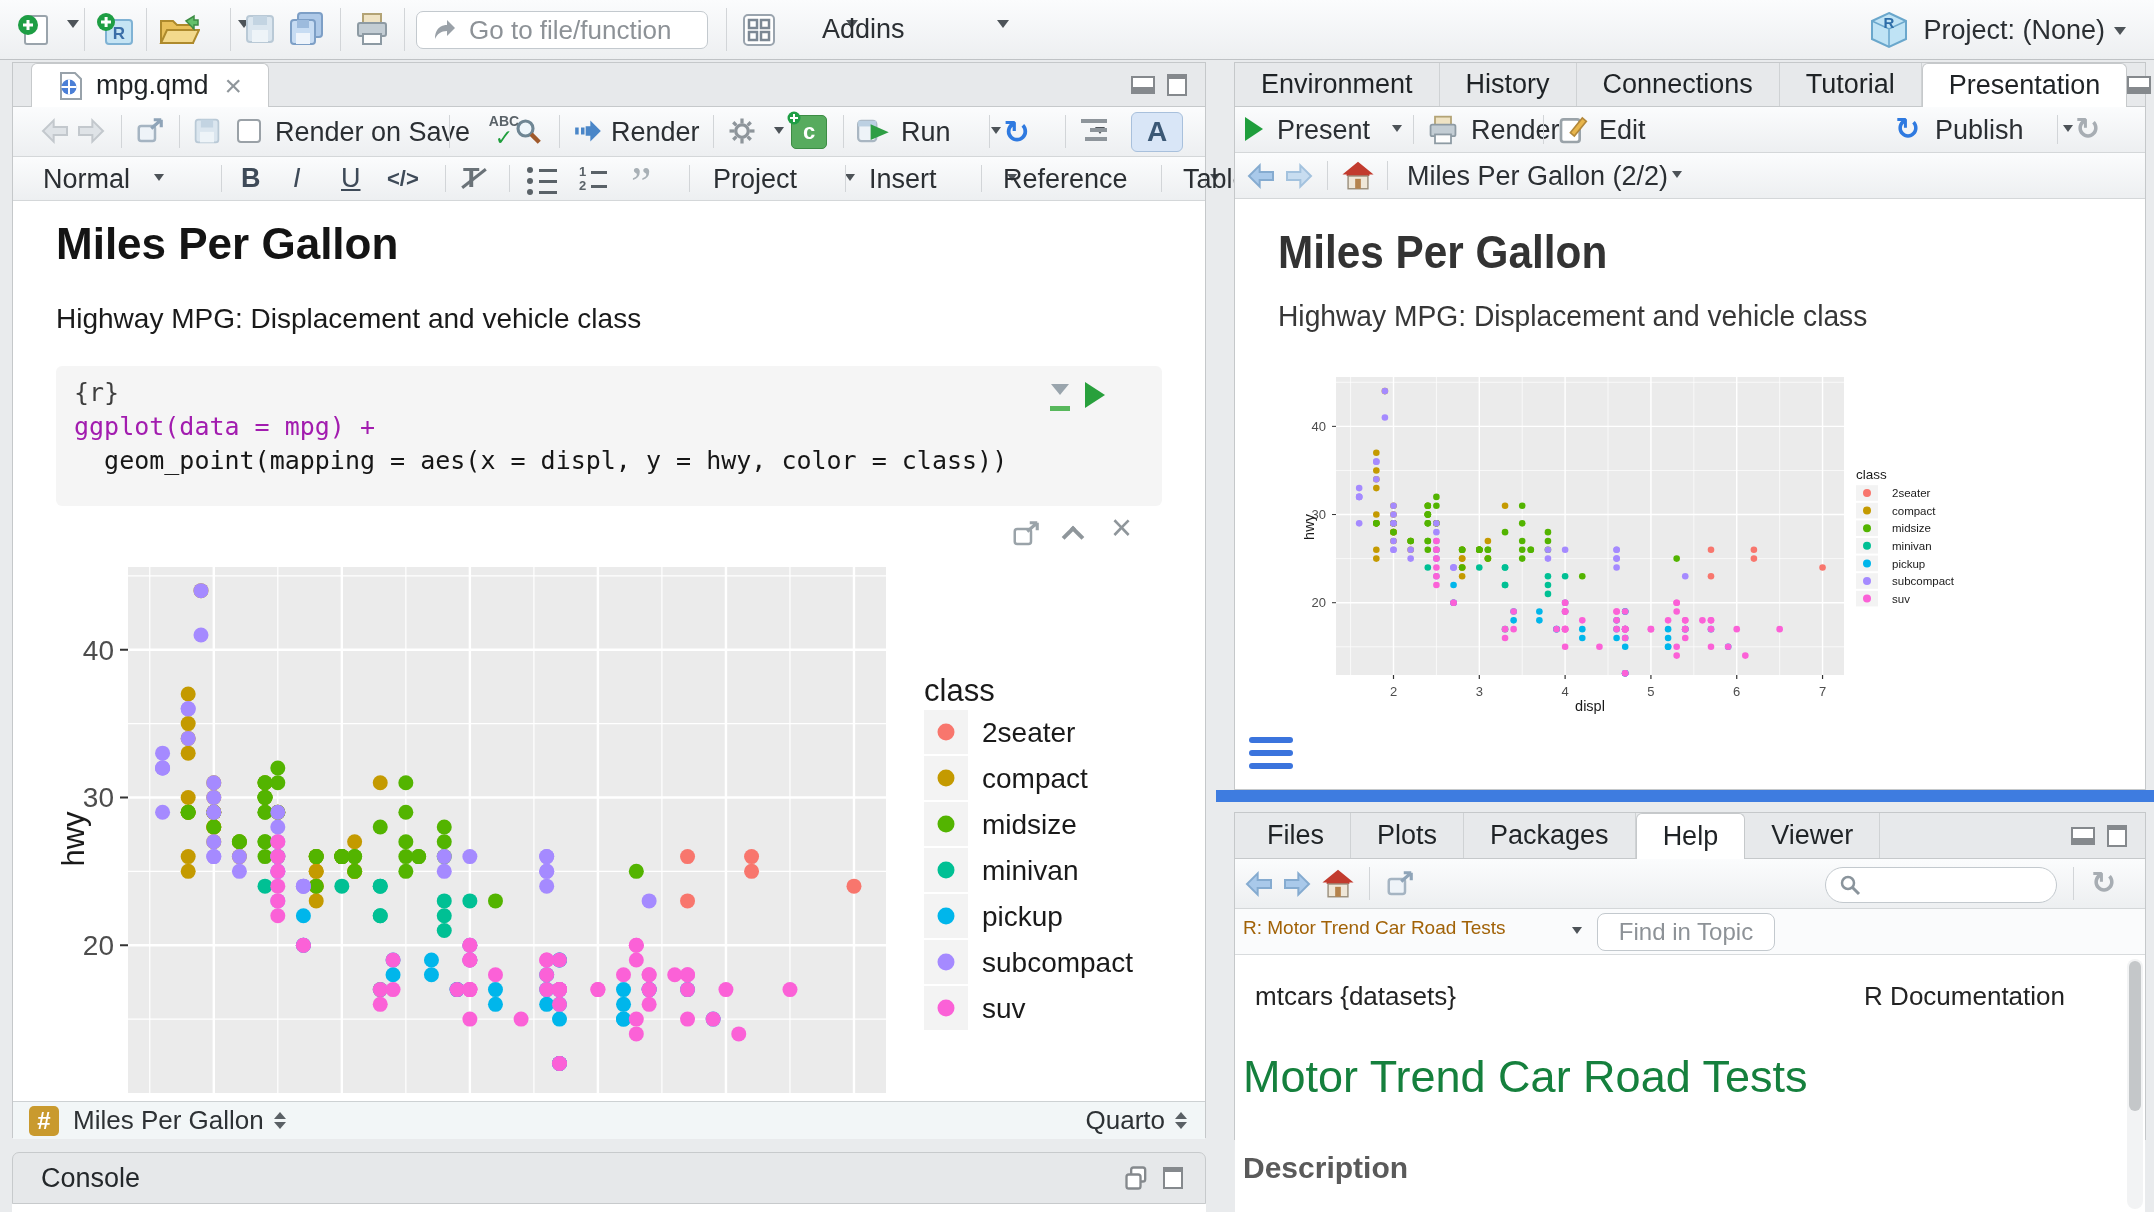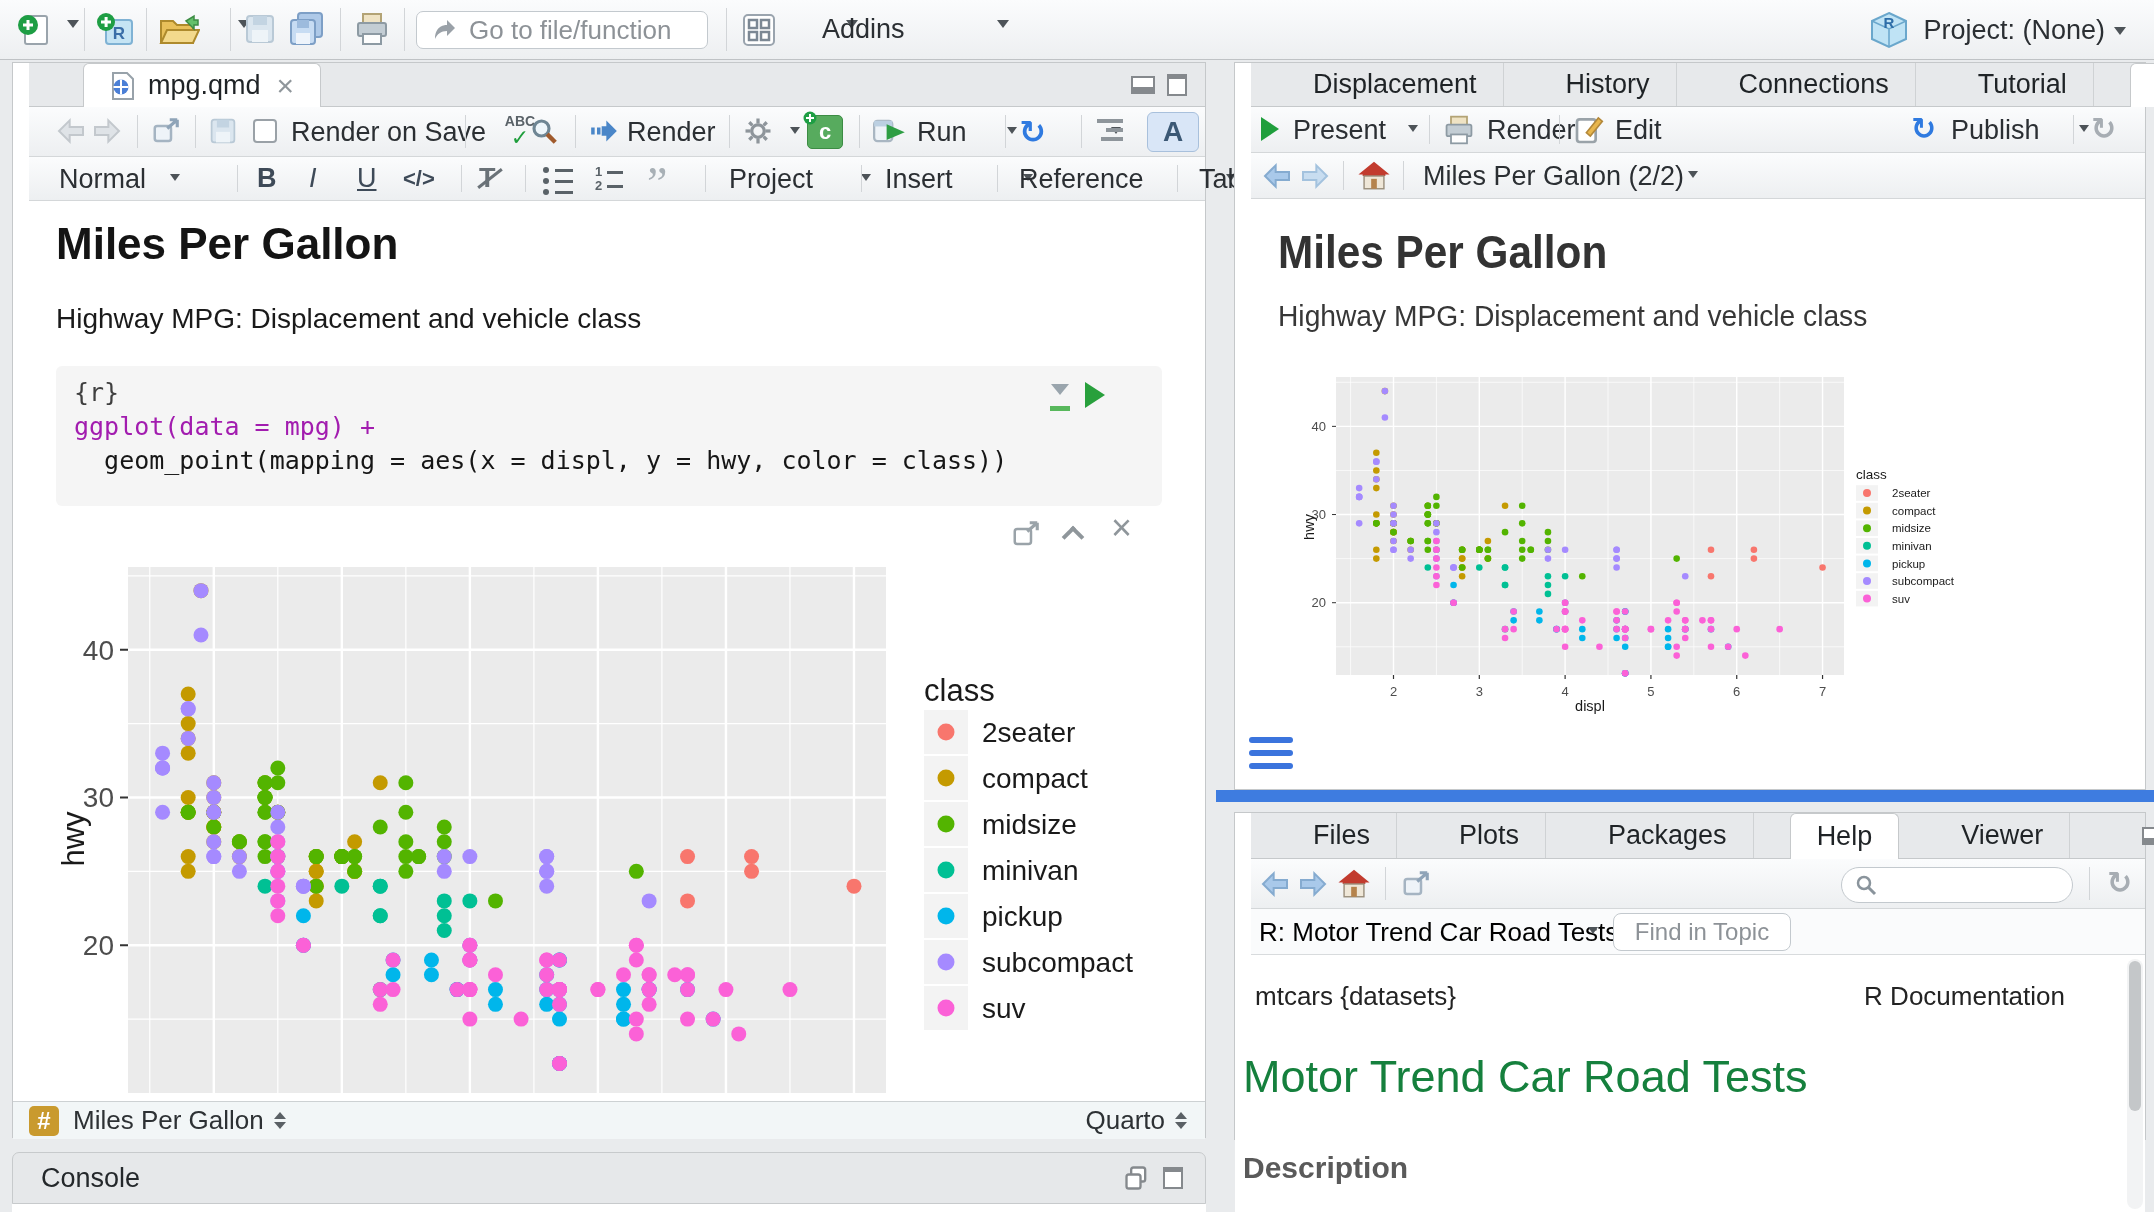--- a/index.html
+++ b/index.html
@@ -1,20 +1,20 @@
 <!DOCTYPE html>
 <html><head>
 <meta charset="utf-8">
 <style>
   * { margin:0; padding:0; box-sizing:border-box; }
   html,body { width:2154px; height:1212px; background:#e9ebed; font-family:"Liberation Sans","DejaVu Sans",sans-serif; overflow:hidden; }
   #screen { position:relative; width:2154px; height:1212px; }
   .abs { position:absolute; }
   .pane { position:absolute; background:#fff; border:1px solid #c5c8ca; }
-  .row { position:absolute; left:16px; right:0;gap:36px; }
+  .row { position:absolute; left:0; right:0; }
   .tabbar { background:#e7e9eb; border-bottom:1px solid #c6c9cb; display:flex; align-items:stretch; }
   .tab { display:flex; align-items:center; padding:0 26px; font-size:27px; color:#1f2326; border-right:1px solid #cfd2d4; cursor:default; }
   .tab.active { background:#fff; border:1px solid #c6c9cb; border-bottom:none; border-radius:6px 6px 0 0; position:relative; z-index:2; margin-bottom:-1px; }
   .toolbar { background:linear-gradient(180deg,#fbfcfd,#edeff1); border-bottom:1px solid #d4d7d9; }
   .sep { position:absolute; top:8px; bottom:8px; width:1px; background:#d2d5d8; }
   .tbl { font-size:27px; color:#2b2f33; }
   .caret { display:inline-block; width:0; height:0; border:6px solid transparent; border-top:8px solid #4d5358; margin-left:9px; position:relative; top:4px; }
   .caret.sm { border-width:5px; border-top-width:7px; }
   .ic { display:inline-flex; align-items:center; justify-content:center; }
   .ublk { font-weight:bold; }
@@ -602,21 +602,21 @@
         </svg>
       <span class="mm2"></span>
     </span>
   </div>
   <div class="abs" style="left:12px;top:1204px;width:1194px;height:8px;background:#fff;"></div>
 
   <div class="pane" style="left:1234px;top:62px;width:912px;height:728px;">
     <div class="row tabbar" style="top:0;height:44px;">
       <div style="width:6px;"></div>
       <div class="tab">
-          <span>Displacement</span>
+          <span>Environment</span>
         </div>
       <div class="tab">
           <span>History</span>
         </div>
       <div class="tab">
           <span>Connections</span>
         </div>
       <div class="tab">
           <span>Tutorial</span>
         </div>
@@ -1028,21 +1028,21 @@
             <circle cx="10" cy="10" r="6" fill="none" stroke="#8a949c" stroke-width="2.5"></circle>
             <line x1="14.5" y1="14.5" x2="21" y2="21" stroke="#8a949c" stroke-width="3"></line>
           </svg>
         <input style="">
       </div>
       <div class="sep" style="left:838px;"></div>
       <span class="abs glyph-gray" style="left:856px;top:6px;font-size:30px;">↻</span>
     </div>
 
     <div class="row" style="top:96px;height:46px;background:#fafbfc;border-bottom:1px solid #d8dbdd;">
-      <span class="abs" style="left:8px;top:8px;font-size:26px;color:#000000;text-align:center;">R: Motor Trend Car Road Tests</span>
+      <span class="abs" style="left:8px;top:8px;font-size:19px;color:#a16207;text-align:center;">R: Motor Trend Car Road Tests</span>
       <span class="abs caret sm" style="left:328px;top:16px;"></span>
       <div class="abs searchbox" style="left:362px;top:4px;width:178px;height:38px;padding:0 10px;border-radius:8px;">
         <input style="text-align: center; font-size: 24px;" placeholder="Find in Topic">
       </div>
     </div>
 
     <div class="abs" style="left:0;top:142px;width:910px;height:258px;background:#fff;overflow:hidden;">
       <span class="abs" style="left:20px;top:26px;font-size:26px;color:#232323;">mtcars {datasets}</span>
       <span class="abs" style="right:80px;top:26px;font-size:26px;color:#232323;">R Documentation</span>
       <div class="abs" style="left:8px;top:96px;font-size:45px;color:#15803d;">Motor Trend Car Road Tests</div>

